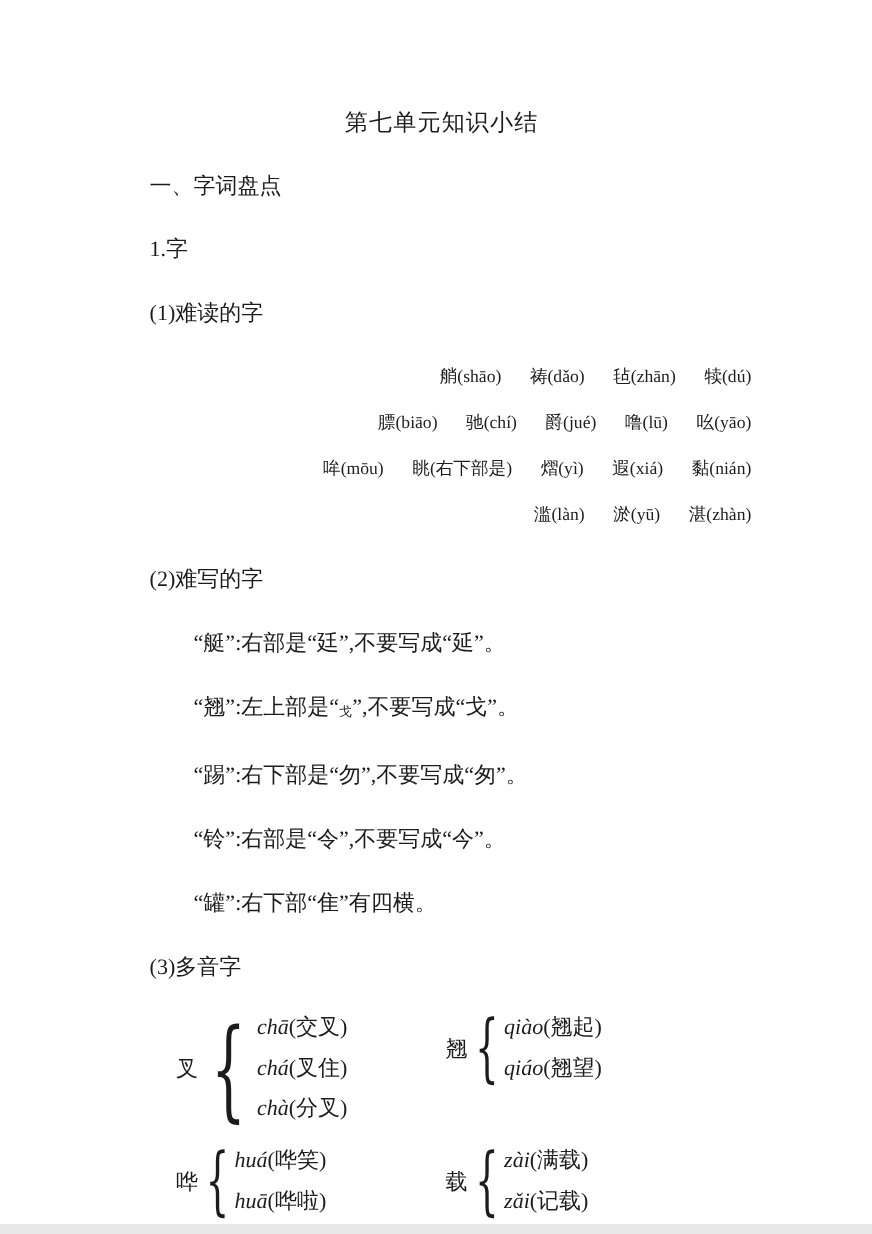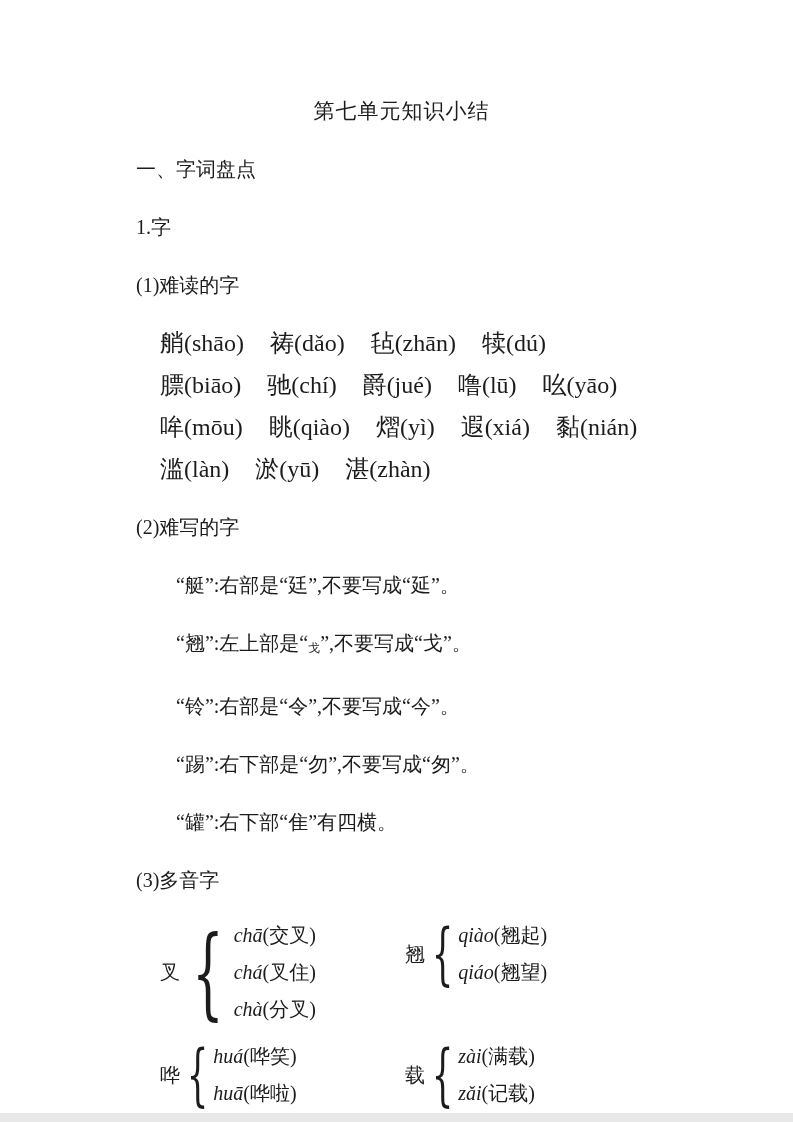--- a/index.html
+++ b/index.html
@@ -28,23 +28,24 @@
     font-size: 20px;
     line-height: 42px;
     white-space: nowrap;
   }
   .indent { padding-left: 40px; }
 
   .char-row {
     display: flex;
     column-gap: 26px;
     padding-left: 40px;
-    font-size: 24px;
+    font-size: 16px;
     line-height: 42px;
     white-space: nowrap;
+    justify-content: flex-end;
   }
 
   .small-glyph { font-size: 12px; vertical-align: -2px; }
 
   
   .poly-rows { padding-left: 40px; }
   .poly-row { display: flex; align-items: flex-start; }
   .poly-row1 { margin-top: 6px; }
   .poly-row2 { margin-top: 10px; }
   .poly-col1 { width: 245px; flex: 0 0 245px; }
@@ -86,37 +87,37 @@
     </div>
     <div class="char-row">
       <span>膘(biāo)</span>
       <span>驰(chí)</span>
       <span>爵(jué)</span>
       <span>噜(lū)</span>
       <span>吆(yāo)</span>
     </div>
     <div class="char-row">
       <span>哞(mōu)</span>
-      <span>眺(qiào)</span>
+      <span>眺(右下部是)</span>
       <span>熠(yì)</span>
       <span>遐(xiá)</span>
       <span>黏(nián)</span>
     </div>
     <div class="char-row">
       <span>滥(làn)</span>
       <span>淤(yū)</span>
       <span>湛(zhàn)</span>
     </div>
 
     <p class="line">(2)难写的字</p>
 
     <p class="line indent">“艇”:右部是“廷”,不要写成“延”。</p>
     <p class="line indent"><span>“翘”:左上部是“</span><span class="small-glyph">戈</span><span>”,不要写成“戈”。</span></p>
+    <p class="line indent">“踢”:右下部是“勿”,不要写成“匆”。</p>
     <p class="line indent">“铃”:右部是“令”,不要写成“今”。</p>
-    <p class="line indent">“踢”:右下部是“勿”,不要写成“匆”。</p>
     <p class="line indent">“罐”:右下部“隹”有四横。</p>
 
     <p class="line">(3)多音字</p>
 
     <div class="poly-rows">
       <div class="poly-row poly-row1">
         <div class="poly-col1">
           <div class="poly-group">
             <span class="poly-char">叉</span>
             <span class="brace brace3">{</span>

